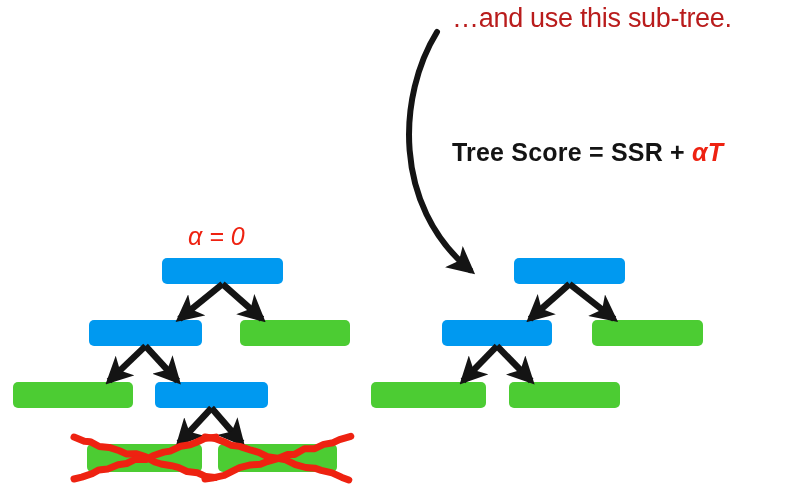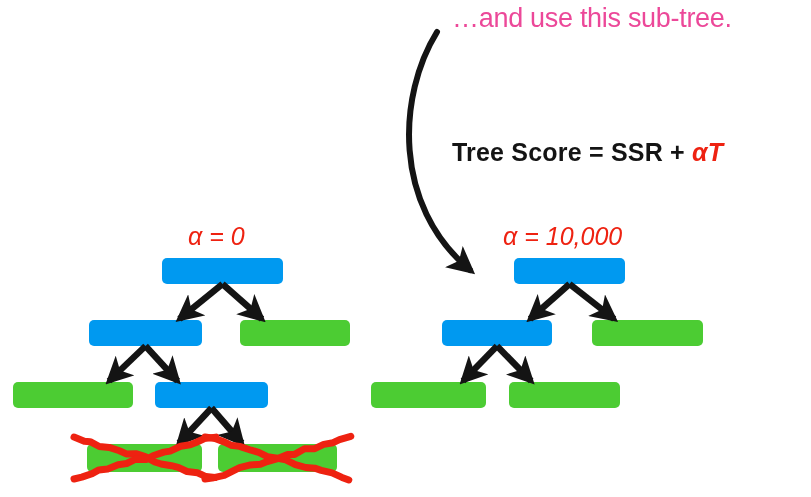--- a/index.html
+++ b/index.html
@@ -24,21 +24,21 @@
     position:absolute;
     font-weight:bold;
     color:#111111;
     white-space:nowrap;
   }
   #annotation-text{
     left:452px; top:3px;
     font-size:27px;
     letter-spacing:-0.3px;
     font-weight:normal;
-    color:#ec4899;
+    color:#b91c1c;
     text-align:right;
   }
   #formula{
     left:452px; top:138px;
     font-size:25px;
     font-weight:bold;
     color:#141414;
     letter-spacing:0.2px;
   }
   #formula .alphaT{
@@ -69,21 +69,20 @@
 <div id="stage">
 
   <div class="caption" id="annotation-text">…and use this sub-tree.</div>
 
   <div class="caption" id="formula">
     <span>Tree Score = SSR + </span><span class="alphaT">αT</span>
   </div>
 
   <div class="alpha-label" id="alpha-label-left">α = 0</div>
 
-  <div class="alpha-label" id="alpha-label-right">α = 10,000</div>
 
   <div id="nodes-layer">
       <div class="node blue" style="left: 162px; top: 258px; width: 121px; height: 26px;"></div>
       <div class="node blue" style="left: 89px; top: 320px; width: 113px; height: 26px;"></div>
       <div class="node green" style="left: 240px; top: 320px; width: 110px; height: 26px;"></div>
       <div class="node green" style="left: 13px; top: 382px; width: 120px; height: 26px;"></div>
       <div class="node blue" style="left: 155px; top: 382px; width: 113px; height: 26px;"></div>
       <div class="node green" style="left: 87px; top: 444px; width: 115px; height: 28px;"></div>
       <div class="node green" style="left: 218px; top: 444px; width: 119px; height: 28px;"></div>
       <div class="node blue" style="left: 514px; top: 258px; width: 111px; height: 26px;"></div>

